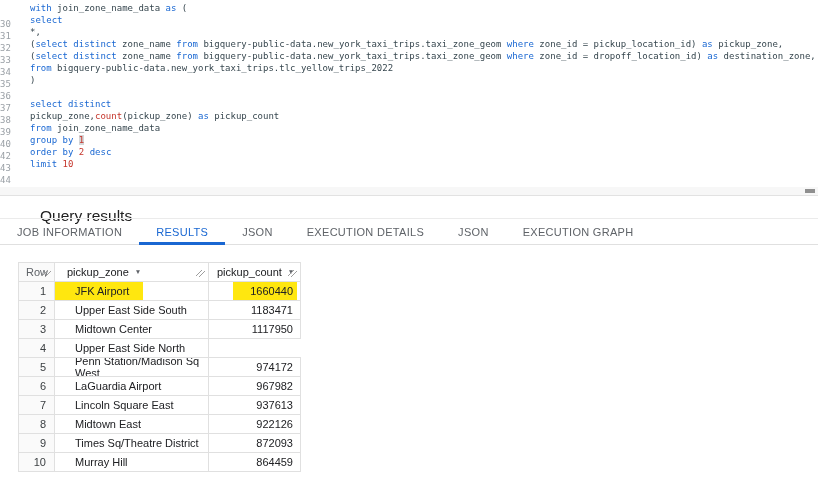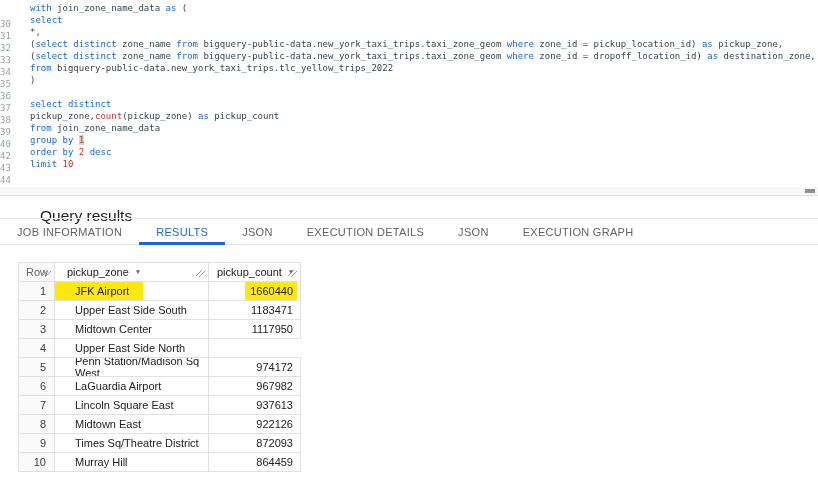--- a/index.html
+++ b/index.html
@@ -76,21 +76,21 @@
   .col-count { width:92px;  }
   .th.col-row   { background:#fafafa; color:#5f6368; padding-left:7px; }
   .th.col-zone  { padding-left:12px; color:#202124; }
   .th.col-count { padding-left:8px;  color:#202124; }
   .td.col-row   { background:#fafafa; justify-content:flex-end; padding-right:8px; color:#3c4043; }
   .td.col-count { justify-content:flex-end; }
   .cell-span        { display:flex; align-items:center; height:100%; }
   .zone-span        { padding-left:20px; }
   .count-span       { padding-right:7px; }
   .zone-span.hl-y   { background:#ffe70f; padding-right:14px; }
-  .count-span.hl-y  { background:#ffe70f; padding-left:5px; margin-right:3px; padding-right:4px; }
+  .count-span.hl-y  { background:#ffe70f; padding-left:17px; margin-right:3px; padding-right:4px; }
   .menu-arrow { font-size:6.5px; color:#5f6368; margin-left:6px; line-height:1; }
   .resize-handle { position:absolute; right:2px; bottom:1px; cursor:col-resize; }
 </style>
 </head>
 <body>
 
 <div id="editor">
     <div class="code-line"><span class="gutter">30</span><span class="code-text"><span class="tok-k">with</span><span class="tok-p"> join_zone_name_data </span><span class="tok-k">as</span><span class="tok-p"> (</span></span></div>
     <div class="code-line"><span class="gutter">31</span><span class="code-text"><span class="tok-k">select</span></span></div>
     <div class="code-line"><span class="gutter">32</span><span class="code-text"><span class="tok-p">*,</span></span></div>

